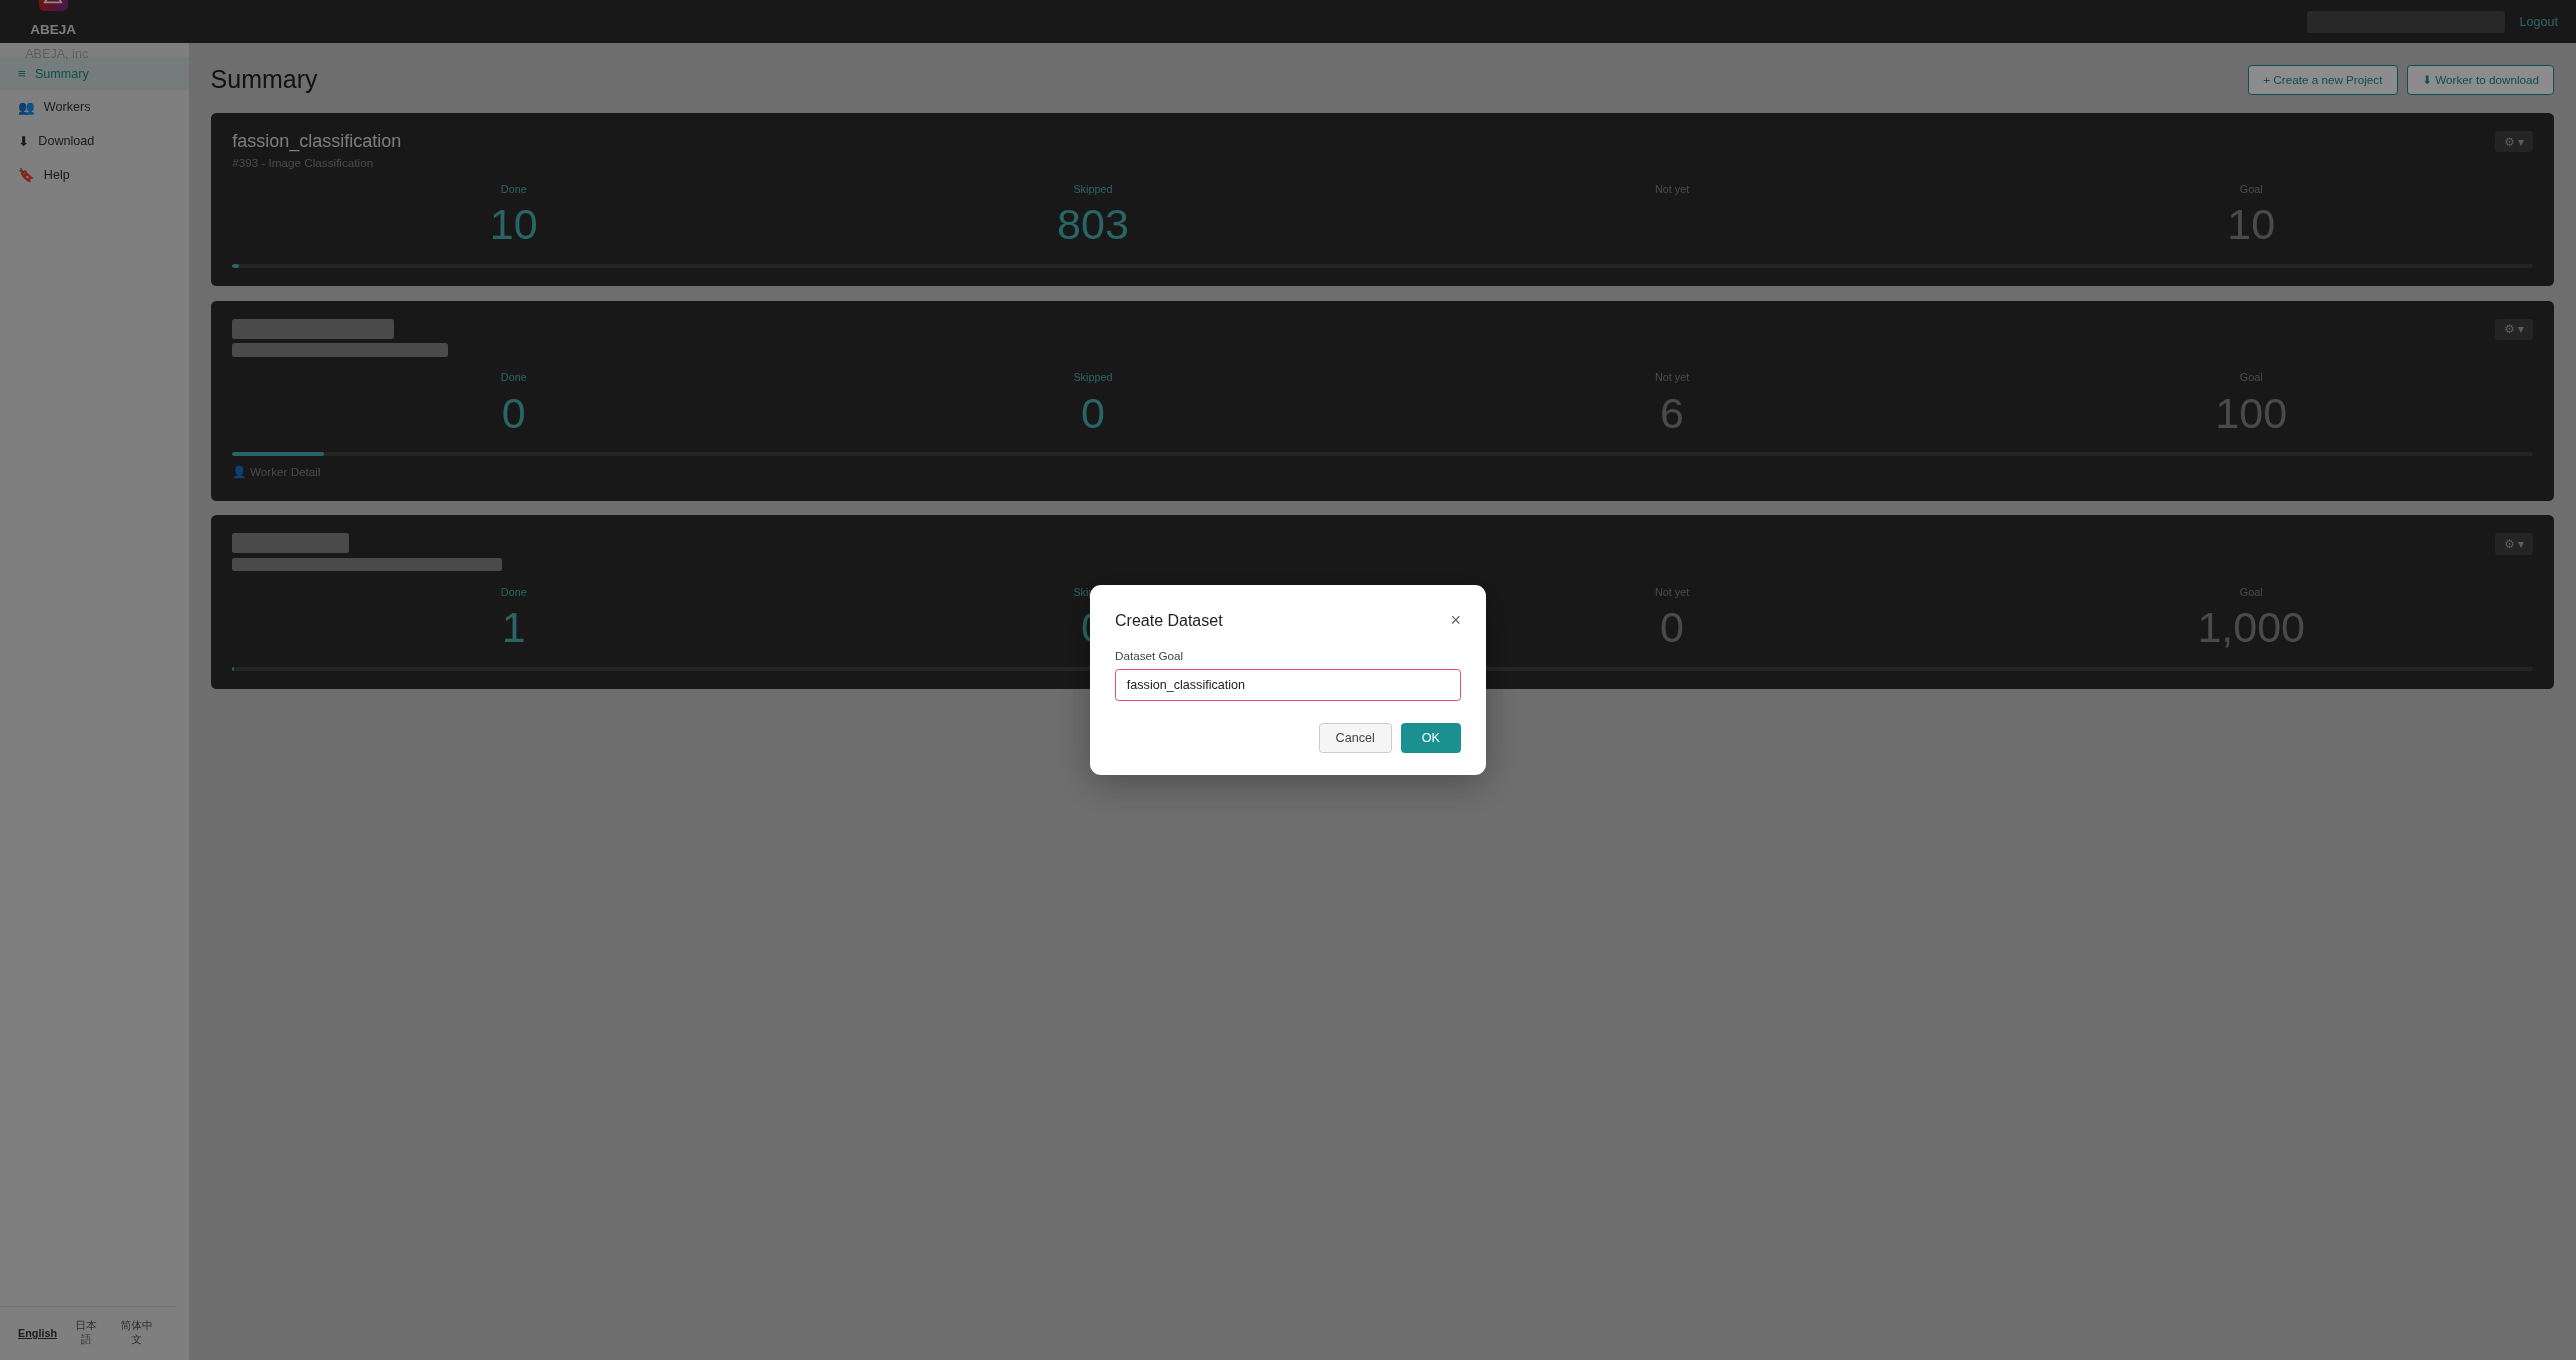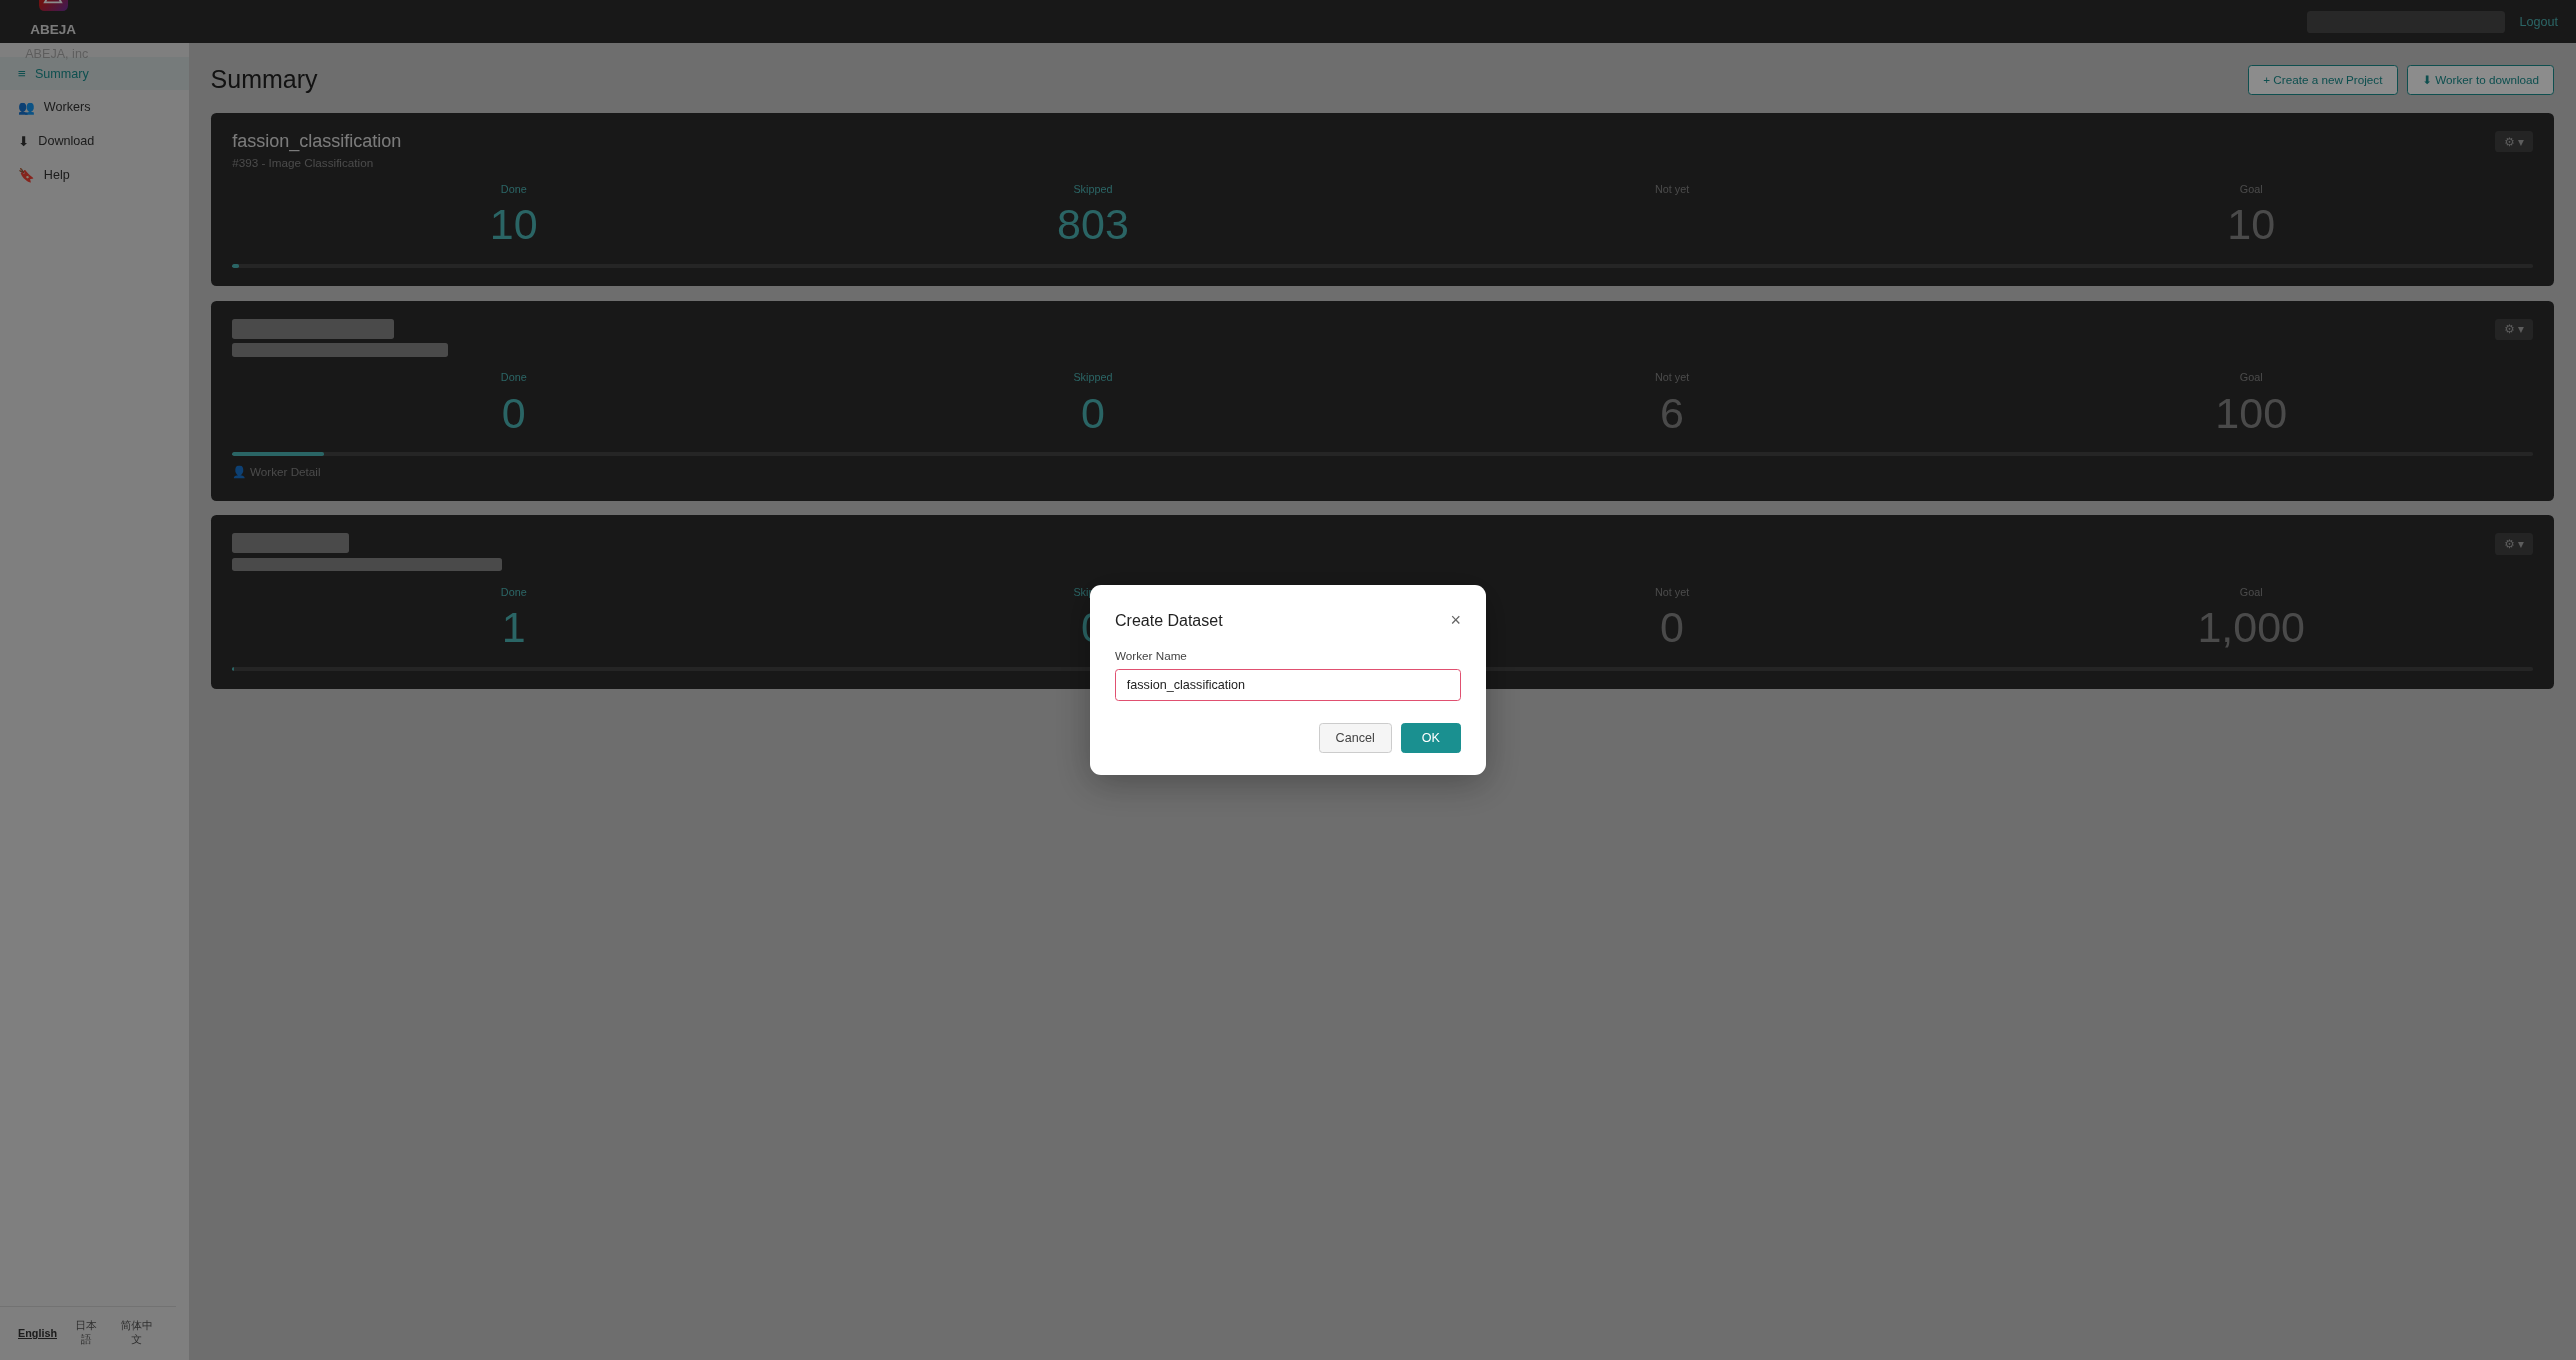--- a/index.html
+++ b/index.html
@@ -299,21 +299,21 @@
     </div>
   </div>
 </main>
 
 <div class="overlay">
   <div class="modal">
     <div class="modal-header">
       <span class="modal-title">Create Dataset</span>
       <button class="modal-close">×</button>
     </div>
-    <div class="modal-label">Worker Name</div>
+    <div class="modal-label">Dataset Goal</div>
     <input class="modal-input" type="text" value="fassion_classification" style="">
     <div class="modal-actions">
       <button class="btn-cancel">Cancel</button>
       <button class="btn-ok">OK</button>
     </div>
   </div>
 </div>
 
 
 </body></html>

